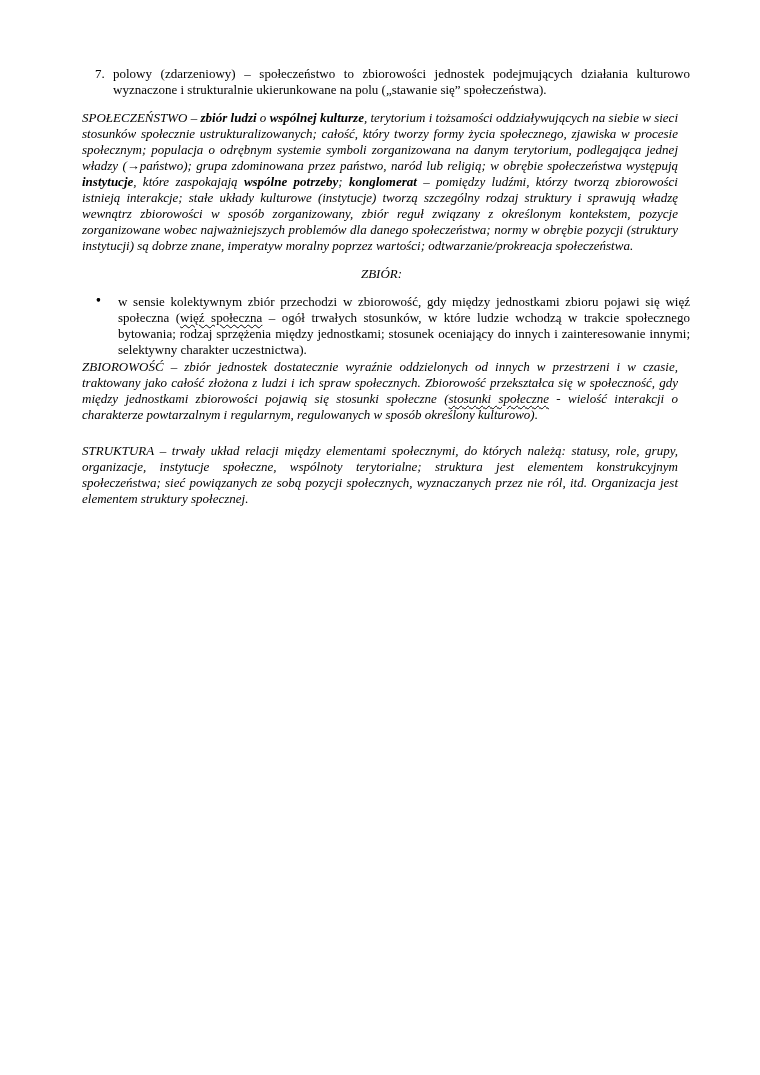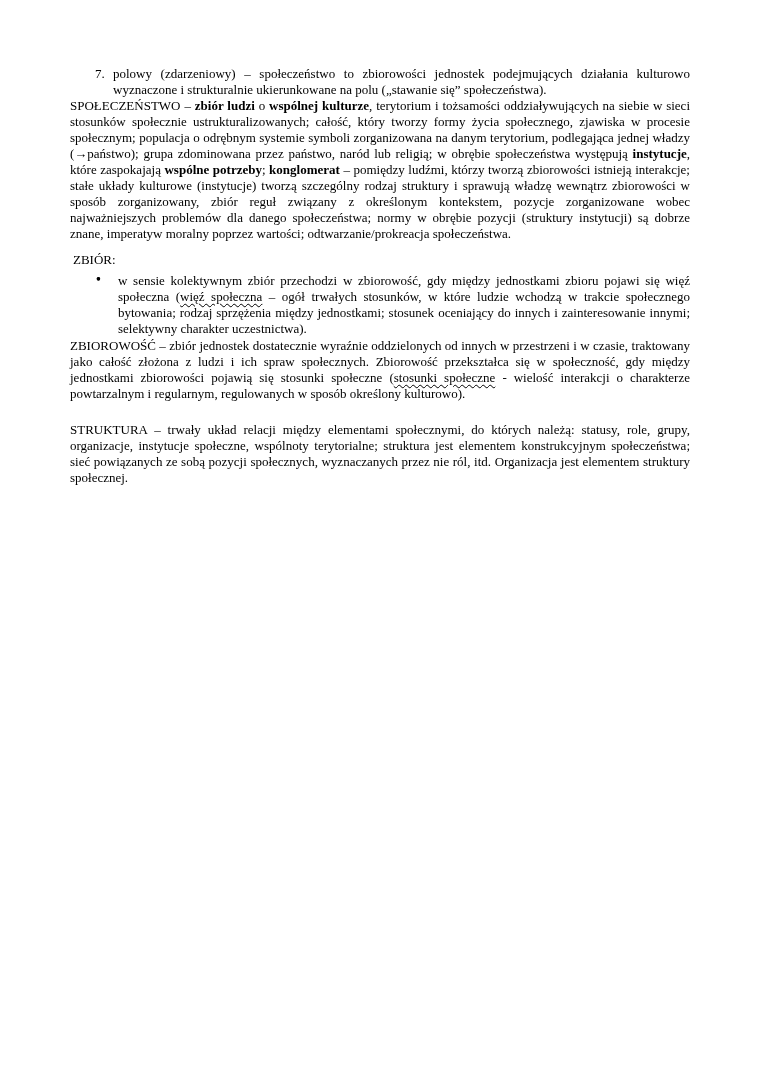--- a/index.html
+++ b/index.html
@@ -21,21 +21,21 @@
     position: absolute;
     left: 70px;
     top: 66px;
     width: 620px;
     color: #000000;
     font-family: "Liberation Serif", "DejaVu Serif", serif;
     font-size: 13px;
     line-height: 16px;
     text-align: justify;
   }
-  .content p { margin: 0; }
+  .content p { margin: 12px; font-style: italic; }
   .b { font-weight: bold; }
   .u {
     text-decoration-line: underline;
     text-decoration-style: wavy;
     text-decoration-thickness: 1px;
     text-underline-offset: 2px;
   }
   
   .num-item {
     position: relative;
@@ -43,21 +43,21 @@
   }
   .num-item .num {
     position: absolute;
     left: 25px;
     top: 0;
   }
   
   .heading-zbior {
     margin-top: 10px !important;
     padding-left: 3px;
-    text-align: left;
+    text-align: center;
   }
   
   ul.bullets {
     list-style: none;
     margin: 0;
     padding: 0;
   }
   ul.bullets li {
     position: relative;
     padding-left: 48px;

